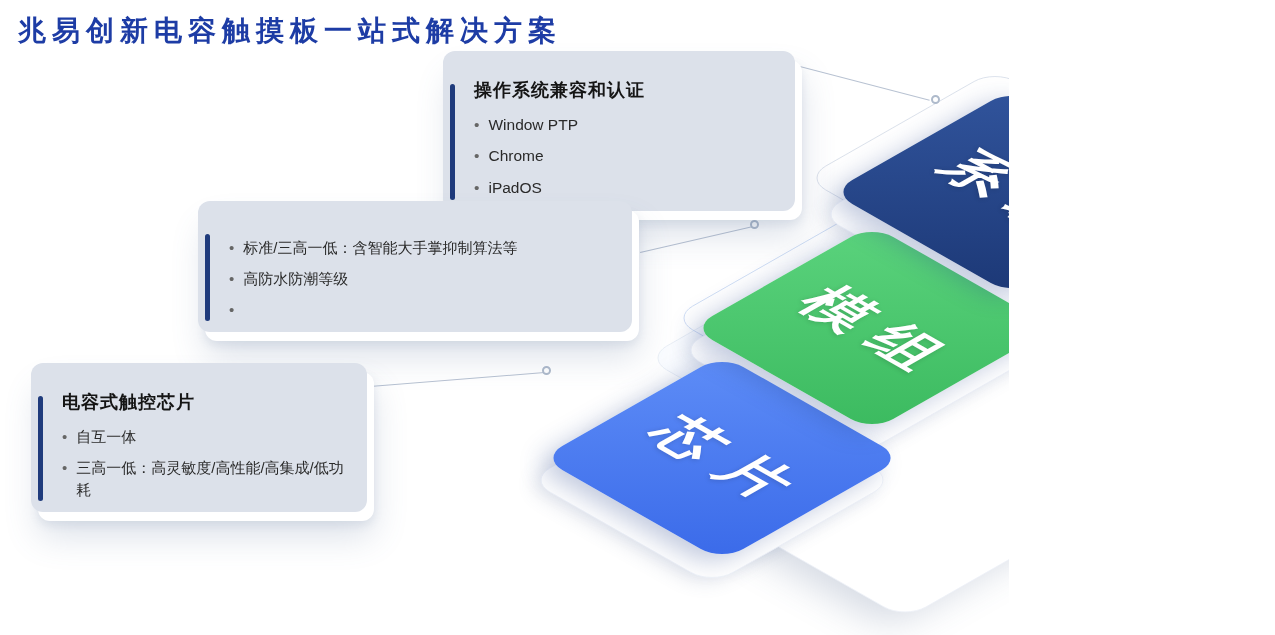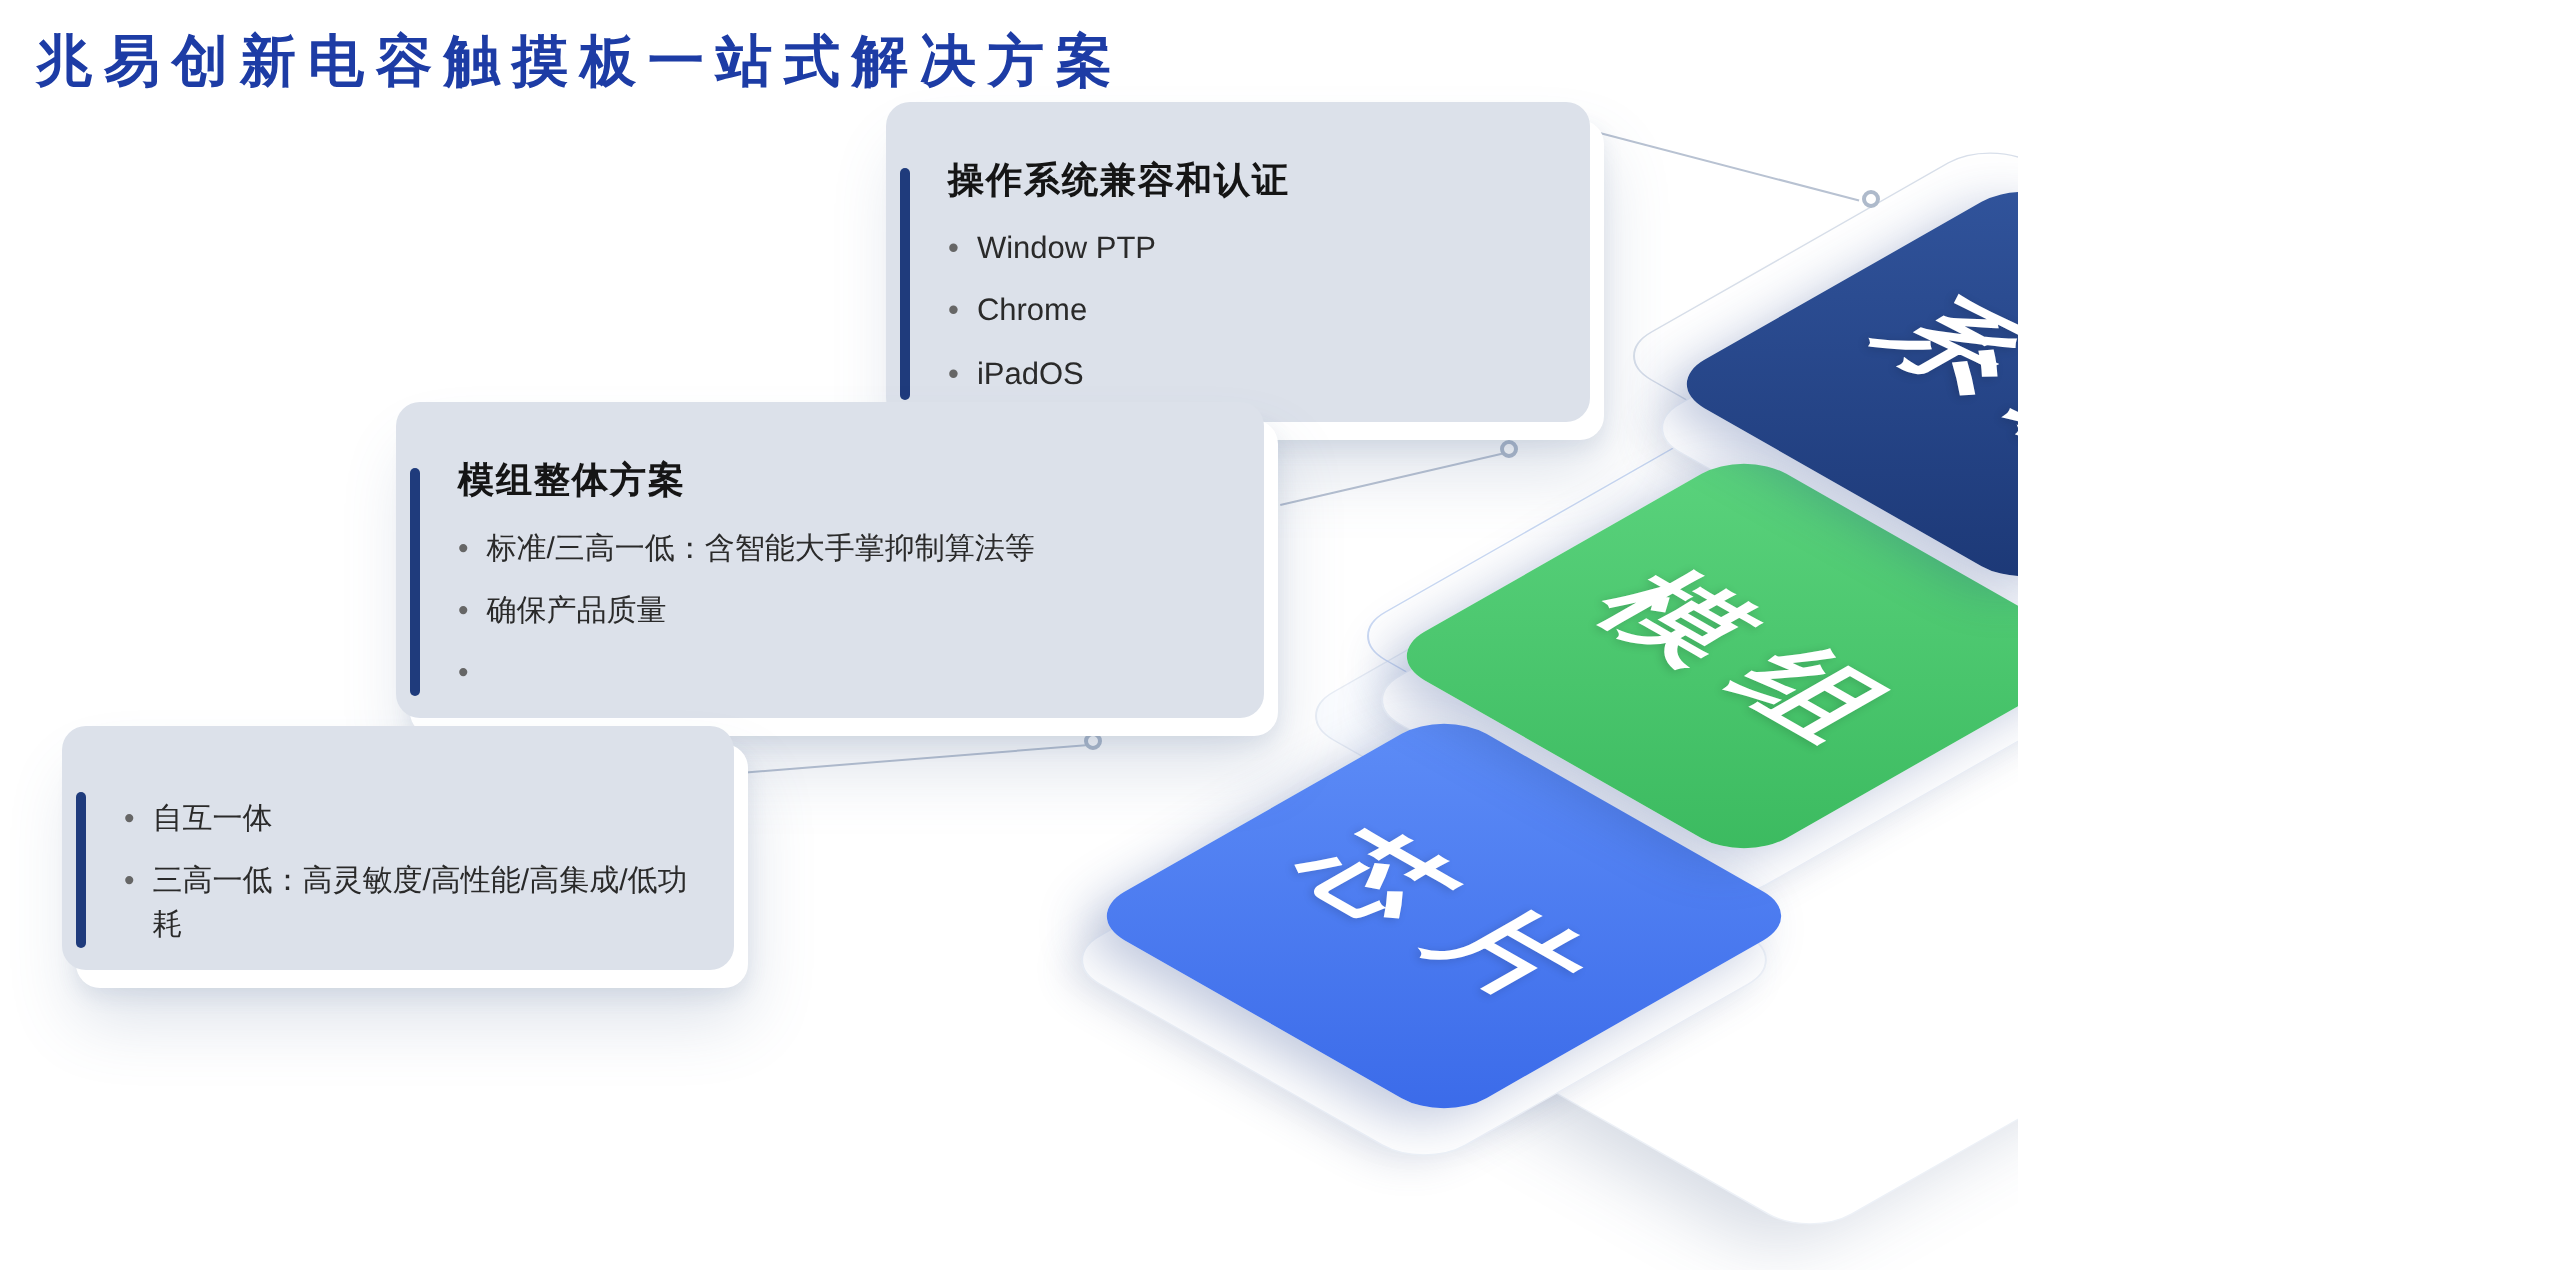--- a/index.html
+++ b/index.html
@@ -129,37 +129,37 @@
         <span>Chrome</span>
       </li>
       <li>
         <span class="mk">•</span>
         <span>iPadOS</span>
       </li>
     </ul>
   </div>
 
   <div class="card" id="card-module">
-    <h3>模组整体方案</h3>
     <ul>
       <li>
         <span class="mk">•</span>
         <span>标准/三高一低：含智能大手掌抑制算法等</span>
       </li>
       <li>
         <span class="mk">•</span>
-        <span>确保产品质量</span>
+        <span>高防水防潮等级</span>
       </li>
       <li>
         <span class="mk">•</span>
       </li>
     </ul>
   </div>
 
   <div class="card" id="card-chip">
+    <h3>电容式触控芯片</h3>
     <ul>
       <li>
         <span class="mk">•</span>
         <span>自互一体</span>
       </li>
       <li>
         <span class="mk">•</span>
         <span>三高一低：高灵敏度/高性能/高集成/低功耗</span>
       </li>
     </ul>

